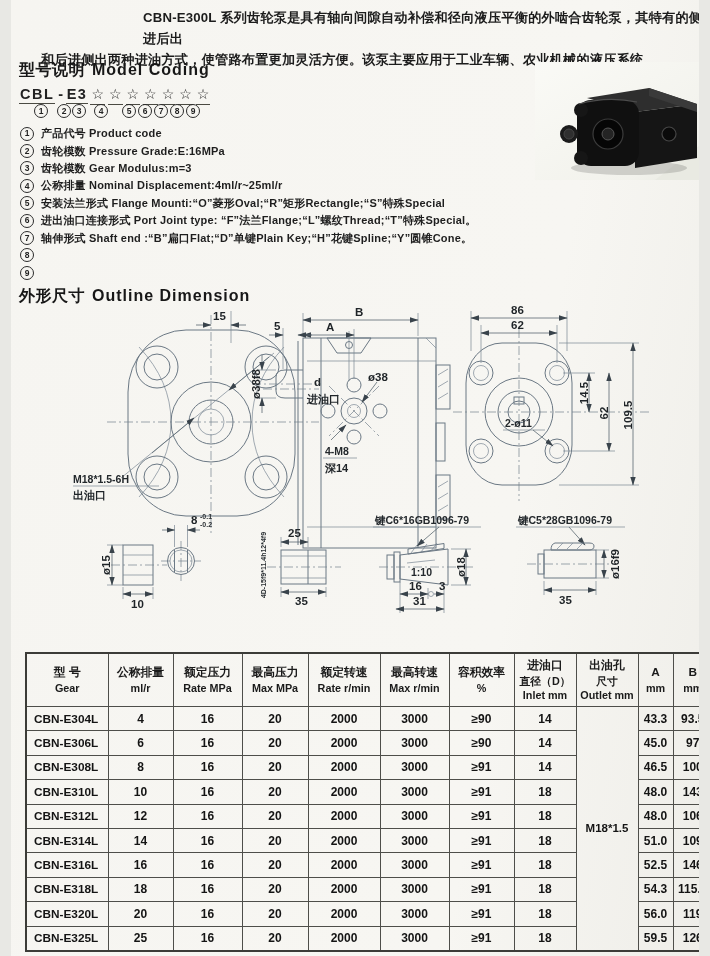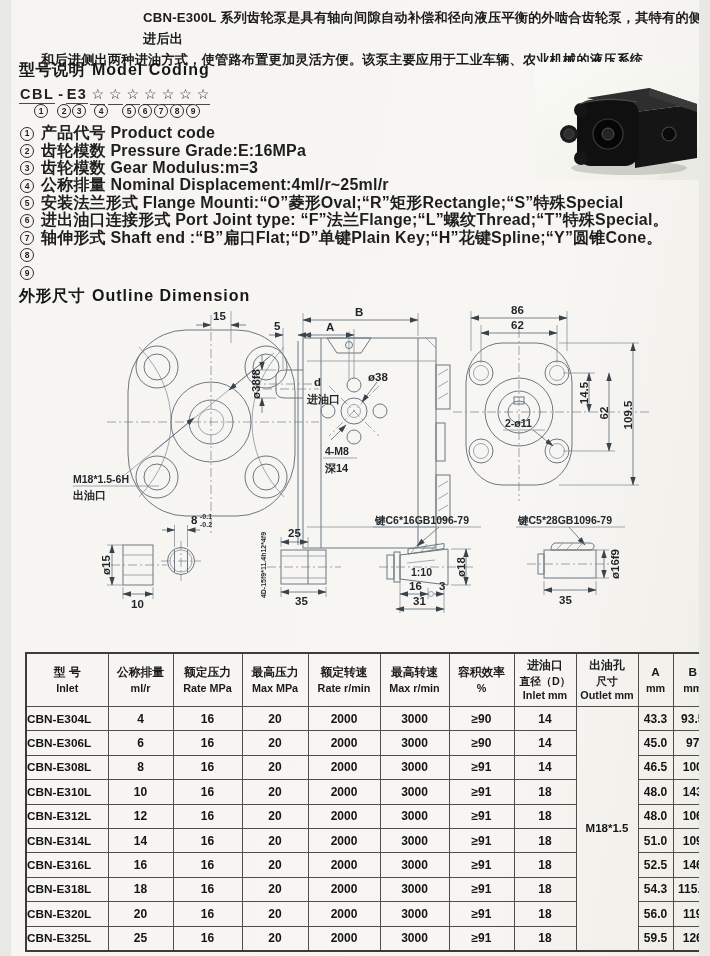--- a/index.html
+++ b/index.html
@@ -23,21 +23,21 @@
   .cnum{display:inline-flex;align-items:center;justify-content:center;flex:0 0 auto;
         width:12px;height:12px;border:1.2px solid #2c2c2c;border-radius:50%;
         font-size:8.5px;font-weight:bold;line-height:1;color:#222;background:transparent;}
   .digits-line .cnum.m1{margin-left:15px}.digits-line .cnum.m2{margin-left:9px}
   .digits-line .cnum.m3{margin-left:1px}.digits-line .cnum.m4{margin-left:8px}
   .digits-line .cnum.m5{margin-left:14px}.digits-line .cnum.mg{margin-left:2px}
   
   .mc-list{position:absolute;top:125px;left:9px;width:600px;}
   .mc-item{display:flex;align-items:center;height:17.4px;white-space:nowrap;}
   .mc-item .cnum{margin-right:7px;}
-  .mc-item .txt{font-size:16px;font-weight:bold;letter-spacing:.2px;color:#1e1e1e;}
+  .mc-item .txt{font-size:11px;font-weight:bold;letter-spacing:.2px;color:#1e1e1e;}
   
   .photo{position:absolute;top:62px;left:524px;width:182px;height:118px;}
   
   .drawing{position:absolute;top:303px;left:0;}
   .ln{stroke:#6b7884;stroke-width:1;fill:none;}
   .lt{stroke:#7a8793;stroke-width:.7;fill:none;}
   .cl{stroke:#74818d;stroke-width:.7;fill:none;stroke-dasharray:9 3 2 3;}
   .dl{stroke:#5a6871;stroke-width:.8;fill:none;}
   .dt{font-size:10.5px;font-weight:bold;fill:#23282c;}
   .dtb{font-size:11.5px;font-weight:bold;fill:#1f2428;}
@@ -46,21 +46,21 @@
   
   .spec-wrap{position:absolute;top:652px;left:14px;}
   table.spec{border-collapse:collapse;table-layout:fixed;width:687px;background:transparent;}
   table.spec th,table.spec td{border:1px solid #4e4e4a;}
   table.spec{border:2px solid #3c3c38;}
   table.spec th{height:52px;font-size:11.8px;font-weight:bold;line-height:1.3;color:#1a1a1a;
                 padding:0;text-align:center;vertical-align:middle;}
   table.spec th .en{font-size:10.8px;display:block;}
   table.spec td{height:23.4px;font-size:12px;font-weight:bold;color:#141414;
                 text-align:center;padding:0;}
-  table.spec td:first-child{text-align:left;font-size:11.8px;}
+  table.spec td:first-child{text-align:left;padding-left:7px;font-size:11.8px;}
   table.spec td.merged{font-size:11.5px;text-align:center;padding-left:0;}
 </style>
 </head>
 <body>
 
 <div class="page">
 
   <div class="intro">
     <div class="l1">CBN-E300L 系列齿轮泵是具有轴向间隙自动补偿和径向液压平衡的外啮合齿轮泵，其特有的侧进后出</div>
     <div class="l2">和后进侧出两种进油方式，使管路布置更加灵活方便。该泵主要应用于工业车辆、农业机械的液压系统。</div>
@@ -417,21 +417,21 @@
         <col style="width:72px">
           <col style="width:69px">
           <col style="width:65px">
           <col style="width:62px">
         <col style="width:62px">
           <col style="width:35px">
           <col style="width:40px">
       </colgroup>
       <thead>
         <tr>
-          <th><span>型 号</span><span class="en">Inlet</span></th>
+          <th><span>型 号</span><span class="en">Gear</span></th>
           <th><span>公称排量</span><span class="en">ml/r</span></th>
           <th><span>额定压力</span><span class="en">Rate MPa</span></th>
           <th><span>最高压力</span><span class="en">Max MPa</span></th>
           <th><span>额定转速</span><span class="en">Rate r/min</span></th>
           <th><span>最高转速</span><span class="en">Max r/min</span></th>
           <th><span>容积效率</span><span class="en">%</span></th>
           <th><span>进油口</span><span class="en">直径（D）</span><span class="en">Inlet mm</span></th>
           <th><span>出油孔</span><span class="en">尺寸</span><span class="en">Outlet mm</span></th>
           <th><span>A</span><span class="en">mm</span></th>
           <th><span>B</span><span class="en">mm</span></th>

